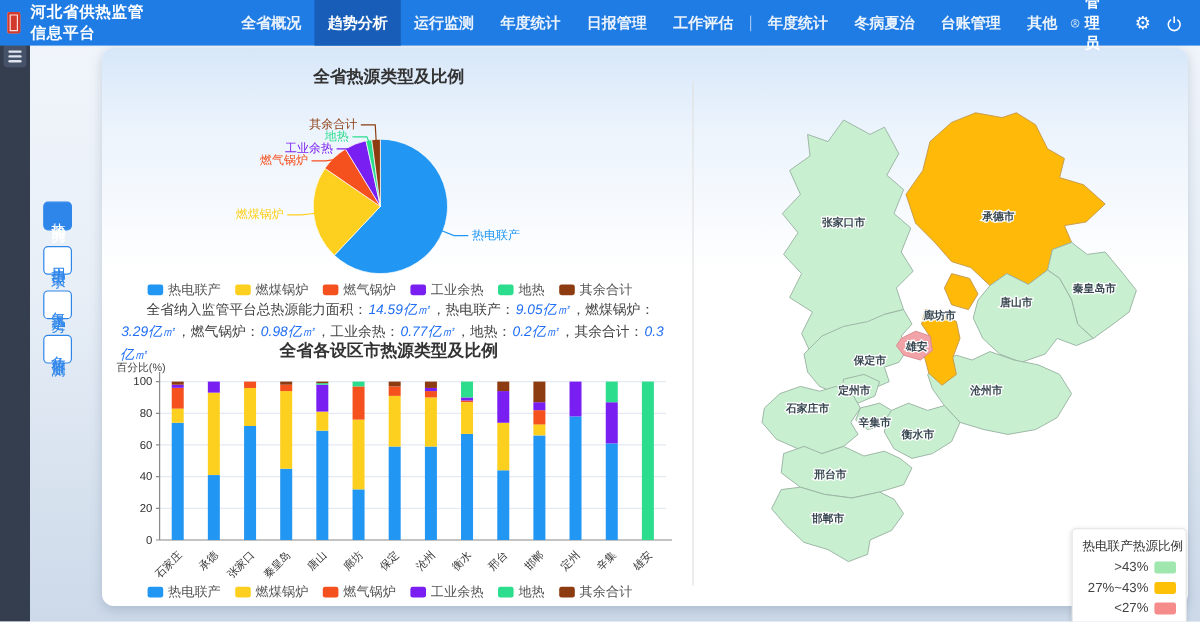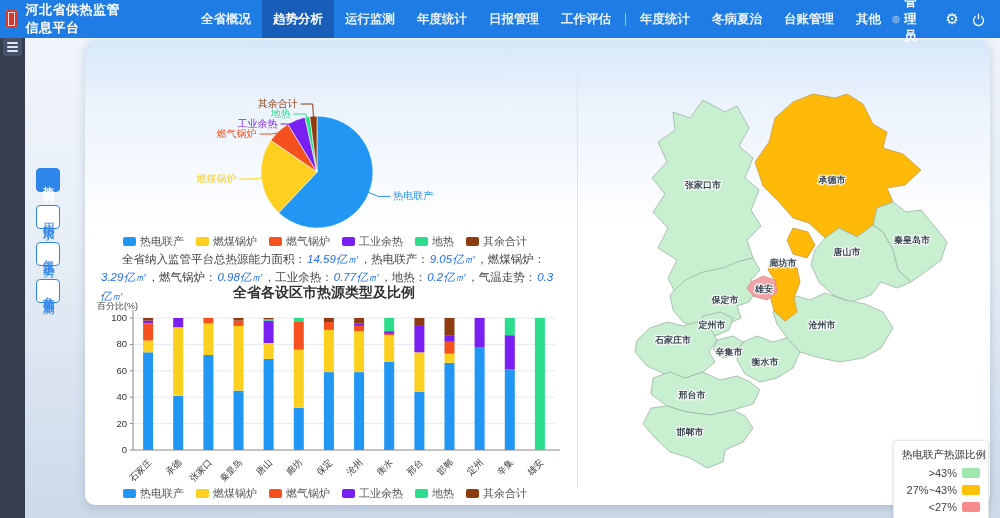--- a/index.html
+++ b/index.html
@@ -115,20 +115,21 @@
   <div class="side-tabs">
     <div class="side-tab active">热源能力</div>
     <div class="side-tab">用热需求</div>
     <div class="side-tab">气温走势</div>
     <div class="side-tab">负荷监测</div>
   </div>
 
   <div class="card"></div>
   <div class="v-divider"></div>
 
+  <div class="chart-title" id="pie-title">全省热源类型及比例</div>
   <svg id="pie-svg" width="460" height="152">
       <path d="M222,94 L222.0,38.0 A56,56 0 1 1 183.6,134.8 Z" fill="#2196f3" stroke="#fff" stroke-width="0.6"></path>
       <polyline points="272.2,113.9 283.3,118.4 295.3,118.4" fill="none" stroke="#2196f3" stroke-width="1"></polyline>
       <text x="298.3" y="121.4" text-anchor="start" font-size="10" fill="#2196f3">热电联产</text>
       <path d="M222,94 L183.6,134.8 A56,56 0 0 1 175.8,62.3 Z" fill="#fdd01f" stroke="#fff" stroke-width="0.6"></path>
       <polyline points="168.3,99.7 156.4,101.0 144.4,101.0" fill="none" stroke="#fdd01f" stroke-width="1"></polyline>
       <text x="141.4" y="104.0" text-anchor="end" font-size="10" fill="#fdd01f">燃煤锅炉</text>
       <path d="M222,94 L175.8,62.3 A56,56 0 0 1 192.9,46.2 Z" fill="#f4511e" stroke="#fff" stroke-width="0.6"></path>
       <path d="M222,94 L192.9,46.2 A56,56 0 0 1 210.0,39.3 Z" fill="#7a1ff2" stroke="#fff" stroke-width="0.6"></path>
       <path d="M222,94 L210.0,39.3 A56,56 0 0 1 214.8,38.5 Z" fill="#2bdd8d" stroke="#fff" stroke-width="0.6"></path>
@@ -162,21 +163,21 @@
       <span class="lg-item">
         <span class="lg-swatch" style="background: rgb(43, 221, 141);"></span>
         <span>地热</span>
       </span>
       <span class="lg-item">
         <span class="lg-swatch" style="background: rgb(140, 60, 16);"></span>
         <span>其余合计</span>
       </span>
     </div>
 
-  <div class="stats" id="stats-line"><span>全省纳入监管平台总热源能力面积：</span><span class="val">14.59亿㎡</span><span>，热电联产：</span><span class="val">9.05亿㎡</span><span>，燃煤锅炉：</span><span class="val">3.29亿㎡</span><span>，燃气锅炉：</span><span class="val">0.98亿㎡</span><span>，工业余热：</span><span class="val">0.77亿㎡</span><span>，地热：</span><span class="val">0.2亿㎡</span><span>，气温走势：</span><span class="val">0.3亿㎡</span></div>
+  <div class="stats" id="stats-line"><span>全省纳入监管平台总热源能力面积：</span><span class="val">14.59亿㎡</span><span>，热电联产：</span><span class="val">9.05亿㎡</span><span>，燃煤锅炉：</span><span class="val">3.29亿㎡</span><span>，燃气锅炉：</span><span class="val">0.98亿㎡</span><span>，工业余热：</span><span class="val">0.77亿㎡</span><span>，地热：</span><span class="val">0.2亿㎡</span><span>，其余合计：</span><span class="val">0.3亿㎡</span></div>
 
   <div class="chart-title" id="bar-title">全省各设区市热源类型及比例</div>
   <svg id="bar-svg" width="474" height="186">
       <line x1="37" y1="152" x2="40" y2="152" stroke="#888"></line>
       <text x="34" y="155" text-anchor="end" font-size="9.5" fill="#333">0</text>
       <line x1="40" y1="125.6" x2="462" y2="125.6" stroke="#e4e9f3" stroke-width="1"></line>
       <line x1="37" y1="125.6" x2="40" y2="125.6" stroke="#888"></line>
       <text x="34" y="128.6" text-anchor="end" font-size="9.5" fill="#333">20</text>
       <line x1="40" y1="99.19999999999999" x2="462" y2="99.19999999999999" stroke="#e4e9f3" stroke-width="1"></line>
       <line x1="37" y1="99.19999999999999" x2="40" y2="99.19999999999999" stroke="#888"></line>

